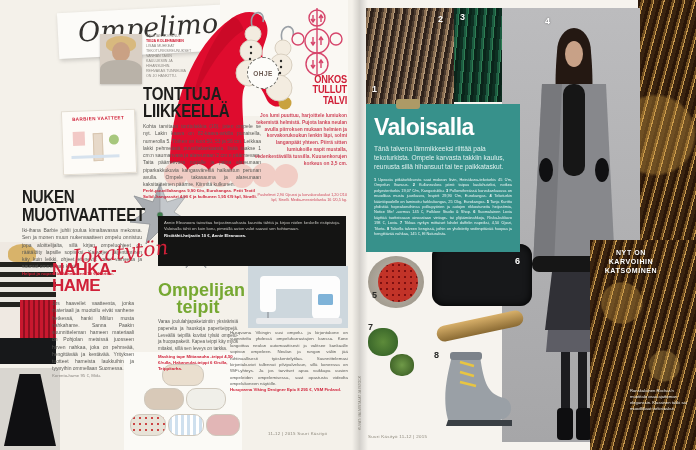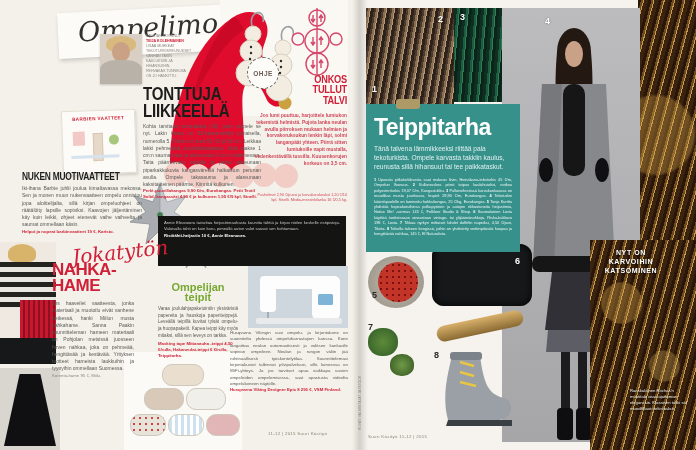--- a/index.html
+++ b/index.html
@@ -41,21 +41,21 @@
   .tonttuja h2{margin:0 0 3px 0;font-size:18px;line-height:.95;}
   .tonttuja .body-txt{width:118px;}
   .book{left:62px;top:110px;width:72px;height:62px;background:#fdfbf7;border:1px solid #e4ded3;
         transform:rotate(-2deg);box-shadow:1px 2px 3px rgba(0,0,0,.15);z-index:2;overflow:hidden;}
   .book-title{margin:5px 4px 2px 4px;font-size:4.6px;font-weight:700;color:#d02038;text-align:center;letter-spacing:.4px;}
   .doodle1{position:absolute;left:10px;top:20px;width:12px;height:14px;background:#f2c9c6;}
   .doodle2{position:absolute;left:46px;top:24px;width:10px;height:10px;border-radius:50%;background:#a7c77d;}
   .doodle3{position:absolute;left:30px;top:22px;width:8px;height:26px;background:#e7d9c9;border:1px solid #d8c6b0;}
   .doodle4{position:absolute;left:8px;top:44px;width:48px;height:3px;background:#d6e2ee;}
   .nuken{left:22px;top:172px;width:120px;z-index:3;}
-  .nuken h2{margin:0 0 3px 0;font-size:10px;line-height:1;text-decoration:underline;}
+  .nuken h2{margin:16px 0 3px 0;font-size:18px;line-height:1;text-decoration:underline;}
   .stars{left:128px;top:182px;width:92px;height:86px;z-index:2;}
   .tuiki{left:158px;top:216px;width:188px;height:50px;background:#141413;color:#e8e6e2;z-index:3;padding:4px 6px;box-sizing:border-box;}
   .tuiki h2{margin:0 0 2px 0;font-size:10.5px;color:#fff;}
   .tuiki .t-body{font-size:4.2px;line-height:1.4;color:#c9c7c2;text-align:justify;}
   .tuiki .t-credit{font-size:4.2px;font-weight:700;color:#fff;margin-top:1px;}
   
   .earr-bg{left:220px;top:0;width:128px;height:116px;background:#faf8f3;}
   .earrings{left:222px;top:0;width:80px;height:118px;z-index:2;}
   .diagram{left:288px;top:6px;width:58px;height:70px;z-index:2;}
   .onkos-h{left:250px;top:74px;width:97px;text-align:right;z-index:3;}
@@ -72,21 +72,21 @@
   .w-stripes{position:absolute;left:0;top:20px;width:56px;height:46px;
              background:repeating-linear-gradient(180deg,#23231f 0 5px,#e9e7e1 5px 10px);}
   .w-fringe{position:absolute;left:20px;top:58px;width:36px;height:42px;
             background:repeating-linear-gradient(90deg,#c8182f 0 3px,#8f1020 3px 5px);}
   .w-skirt{position:absolute;left:0;top:96px;width:56px;height:26px;background:#17181a;}
   .skirt-photo{left:0;top:368px;width:60px;height:82px;background:#d9d6d0;z-index:2;overflow:hidden;}
   .skirt-shape{position:absolute;left:4px;top:6px;width:52px;height:72px;background:#101012;
                clip-path:polygon(30% 0,70% 0,100% 100%,0 100%);}
   
   .teipit{left:158px;top:282px;width:80px;z-index:3;}
-  .teipit h2{margin:0 0 3px 0;font-size:11px;line-height:.95;color:#76a832;text-align:center;font-weight:700;}
+  .teipit h2{margin:0 0 3px 0;font-size:18px;line-height:.95;color:#76a832;text-align:center;font-weight:700;}
   .teipit .body-txt{font-size:4.6px;}
   .teipit .credit{margin-top:2px;}
   .washi{left:124px;top:352px;width:118px;height:98px;background:#fbfaf6;z-index:2;overflow:hidden;}
   .roll{position:absolute;height:20px;border-radius:10px;border:1px solid #cfc8bc;}
   
   .sewing{left:248px;top:266px;width:100px;height:62px;z-index:2;}
   .tayd{left:230px;top:330px;width:118px;z-index:3;}
   .tayd h2{margin:0 0 3px 0;font-size:12px;line-height:.95;}
   .tayd .body-txt{font-size:4.4px;width:118px;}
   .footer{font-size:4.4px;color:#8a8578;letter-spacing:.3px;z-index:4;}
@@ -309,21 +309,21 @@
   <div class="abs num num-w" style="left:438px;top:14px">2</div>
   <div class="abs num num-w" style="left:460px;top:12px">3</div>
   <div class="abs num num-w" style="left:545px;top:16px;z-index:4">4</div>
   <div class="abs num num-b" style="left:372px;top:290px">5</div>
   <div class="abs num num-w" style="left:515px;top:256px">6</div>
   <div class="abs num num-b" style="left:368px;top:322px">7</div>
   <div class="abs num num-b" style="left:434px;top:350px">8</div>
 
   <div class="abs tv-box">
     <div class="tv-tab"></div>
-    <h1>Teippitarha</h1>
+    <h1>Valoisalla</h1>
     <div class="tv-intro">Tänä talvena lämmikkeeksi riittää pala tekoturkista. Ompele karvasta takkiin kaulus, reunusta sillä hihansuut tai tee paikkataskut.</div>
     <div class="tv-items">
       <span><b>1</b> <span>Upeasta pitkäturkiksesta saat makean liivin, Heinäkana-tekoturkis 45 €/m, Ompelun Ihanuus.</span> </span>
       <span><b>2</b> <span>Kullanruskea pörrö taipuu kaulahuiviksi, notkea polyesteriturkis 19,07 €/m, Kangastukku.</span> </span>
       <span><b>3</b> <span>Pullonvihreässä karvakankaassa on muodikas musta juurikasvu, Inspirit 29,90 €/m, Eurokangas.</span> </span>
       <span><b>4</b> <span>Tekoturkin kääntöpuolelle on laminoitu farkkukangas, 25 €/kg, Eurokangas.</span> </span>
       <span><b>5</b> <span>Tanja Kurittu yhdistää hopeakoruihinsa polkupyörien ja autojen rikkoutuneita heijastimia, Notice Me! -sormus 145 €, Folklore Studio &amp; Shop.</span> </span>
       <span><b>6</b> <span>Suomalainen Lovia käyttää tuotteissaan ainoastaan vintage- tai ylijäämänahkoja, Risku-kukkaro 198 €, Lovia.</span> </span>
       <span><b>7</b> <span>Tikkaa nyrkyn mittaiset lahdet duffelin napeiksi, 4,50 €/pari, Tiketa.</span> </span>
       <span><b>8</b> <span>Talvella talveen kengissä, joihin on yhdistetty vedenpitävää huopaa ja hengittävää nahkaa, 145 €, El Naturalista.</span> </span>

